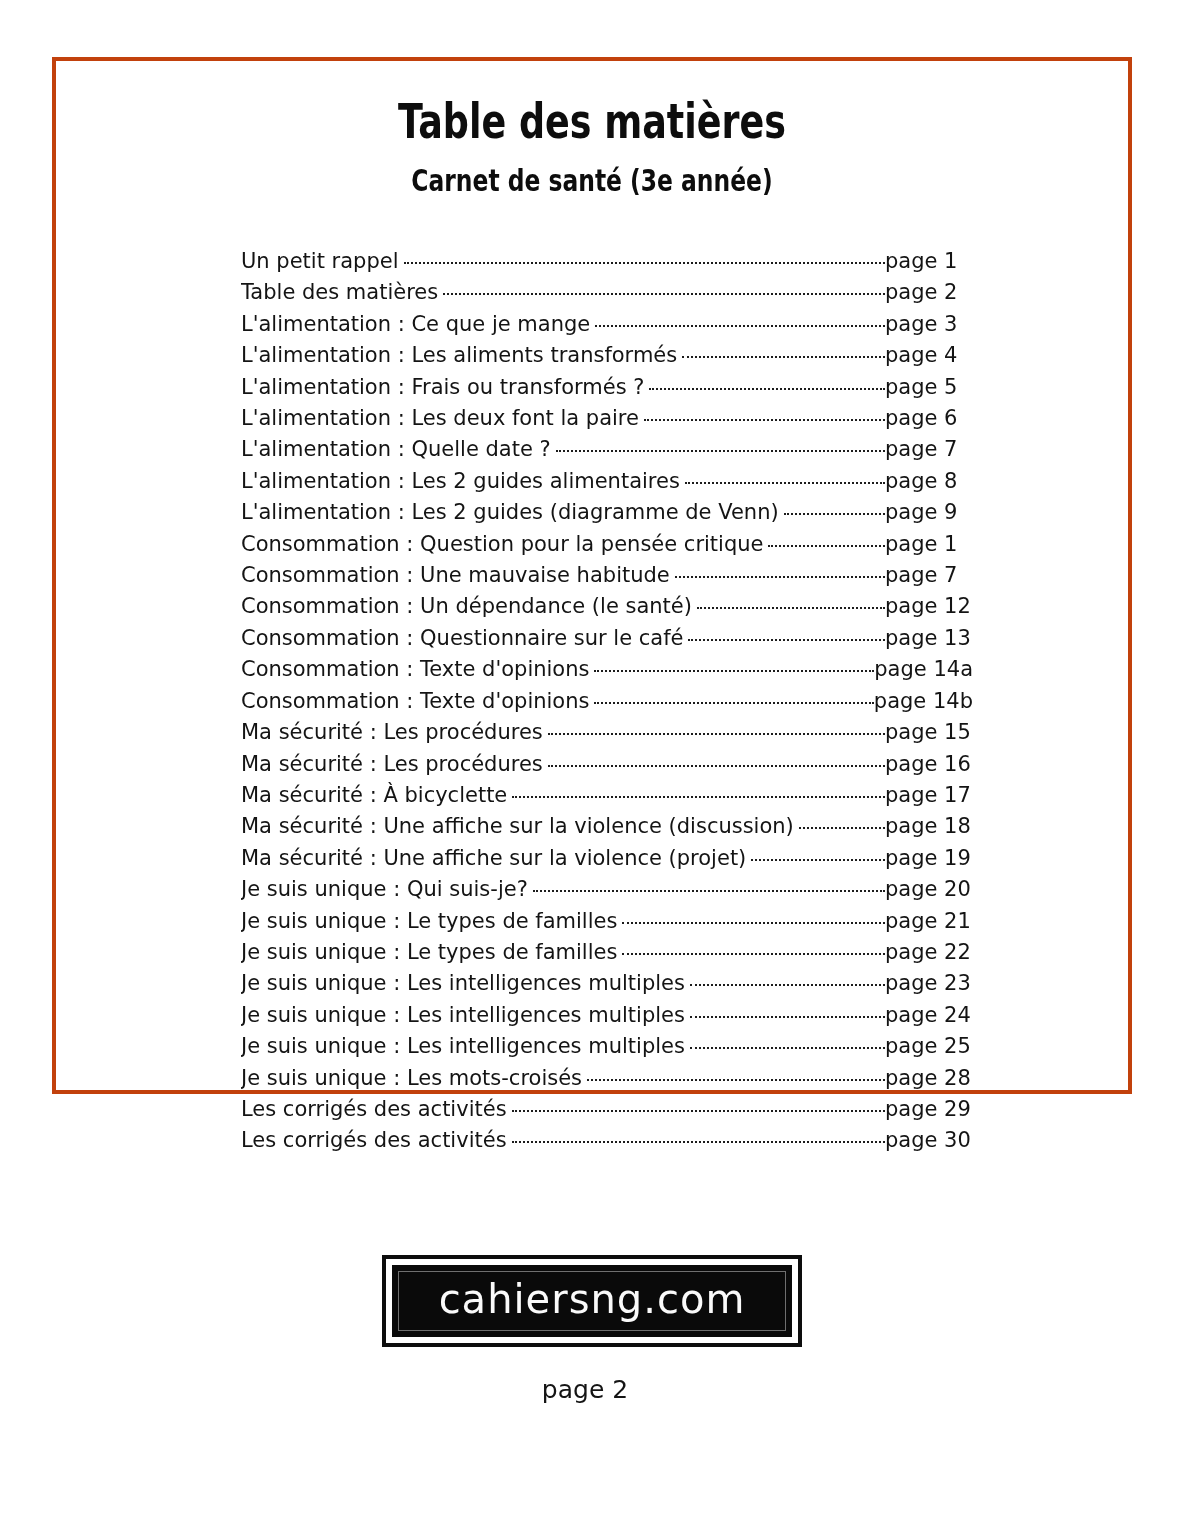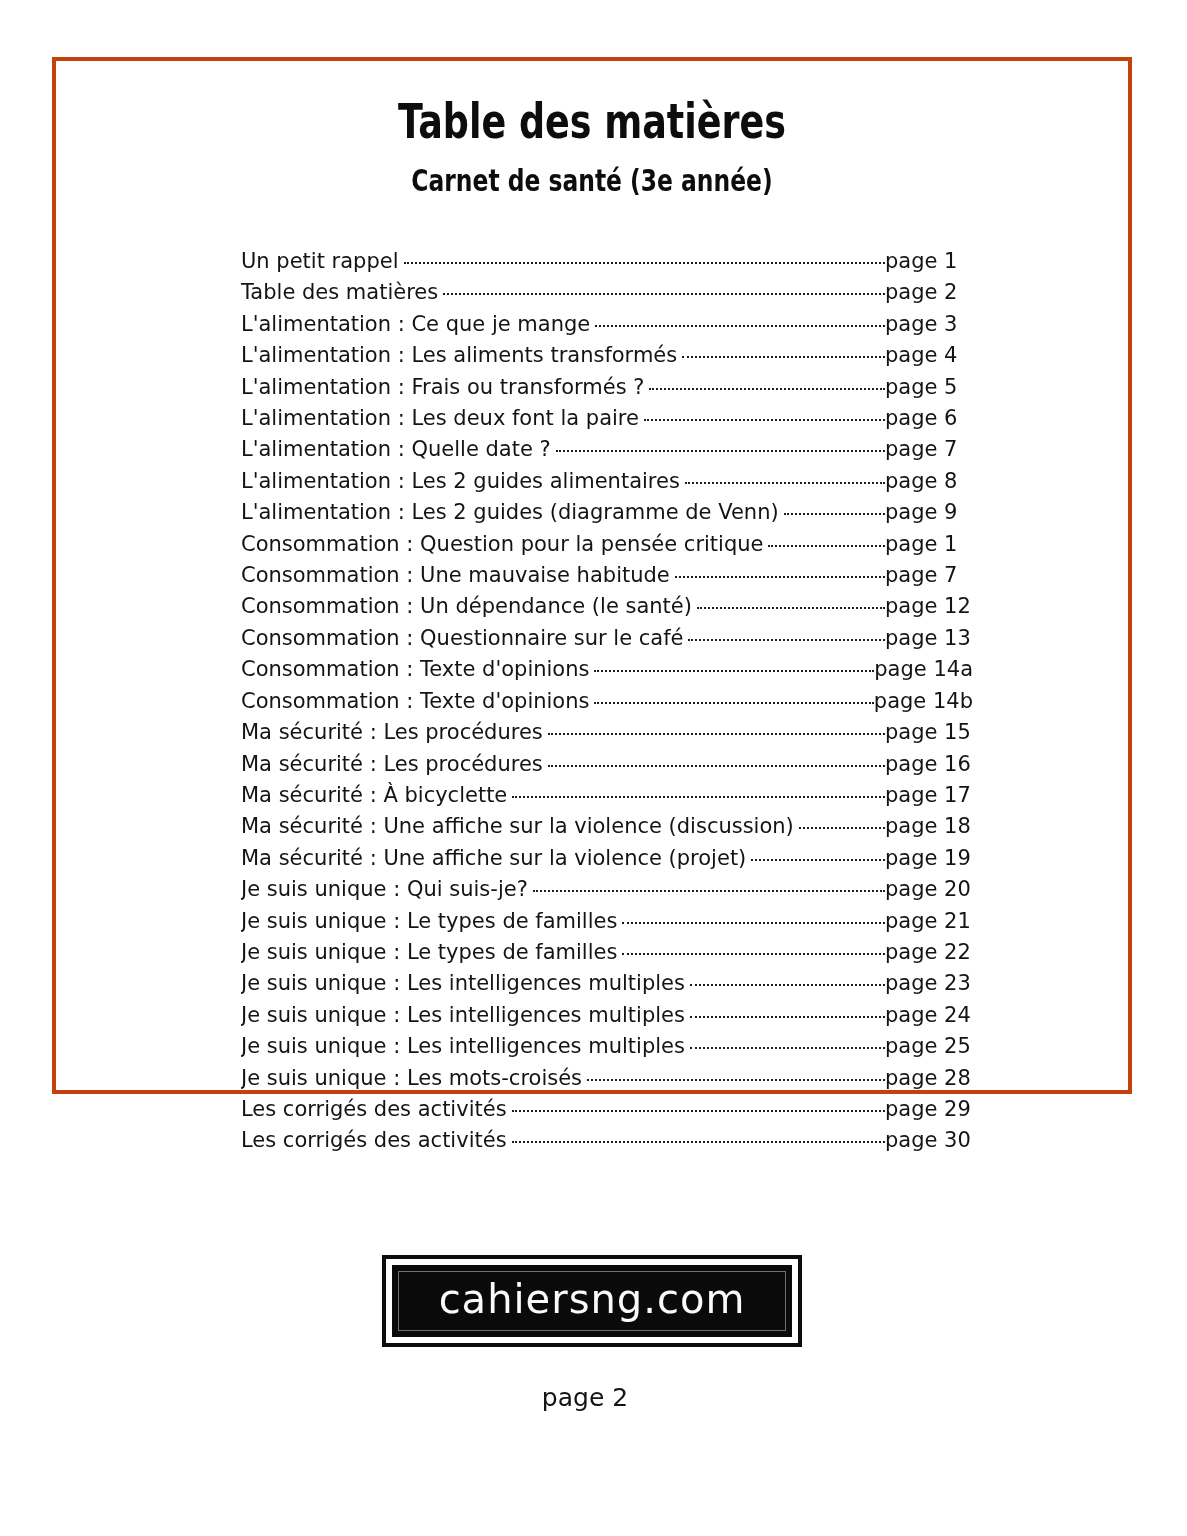--- a/index.html
+++ b/index.html
@@ -68,21 +68,21 @@
     border-bottom: 2px dotted #1c1c1c;
     transform: translateY(-4px);
     margin-left: 5px;
   }
   .toc-page {
     flex: 0 0 auto;
     min-width: 88px;
     text-align: left;
   }
   .brandbox-outer {
-    margin: 98px auto 16px auto;
+    margin: 98px auto 8px auto;
     width: 420px;
     box-sizing: border-box;
     border: 4px solid #0d0d0d;
     background: #ffffff;
     padding: 6px;
   }
   .brandbox-mid {
     background: #0a0a0a;
     padding: 6px;
   }

